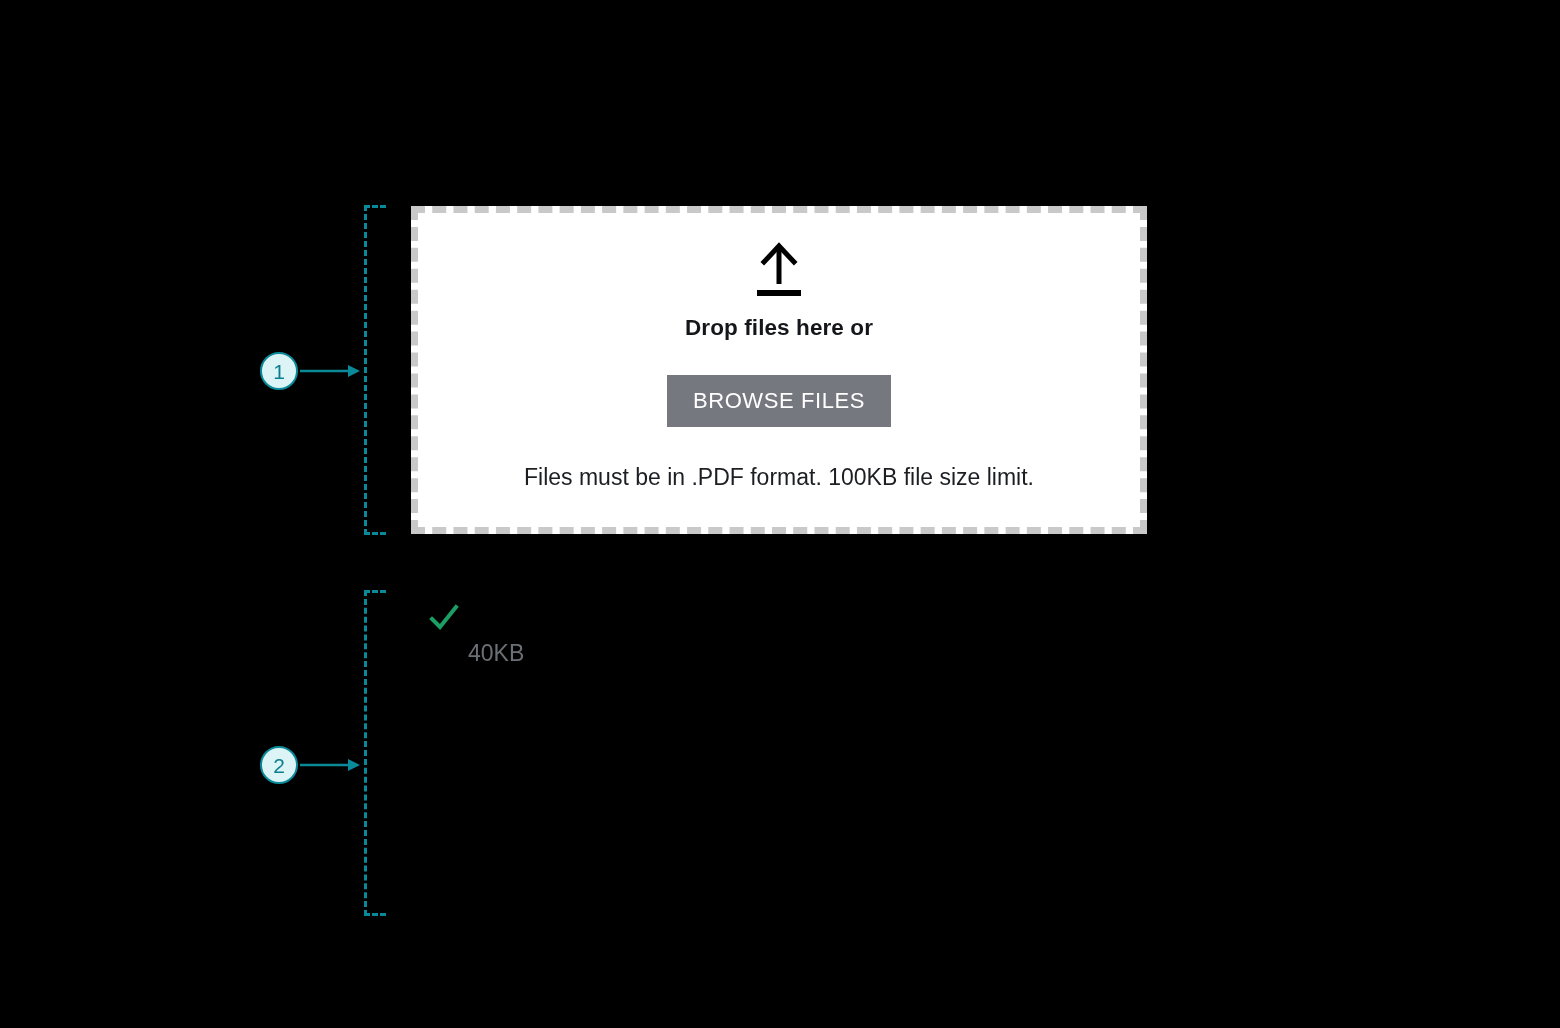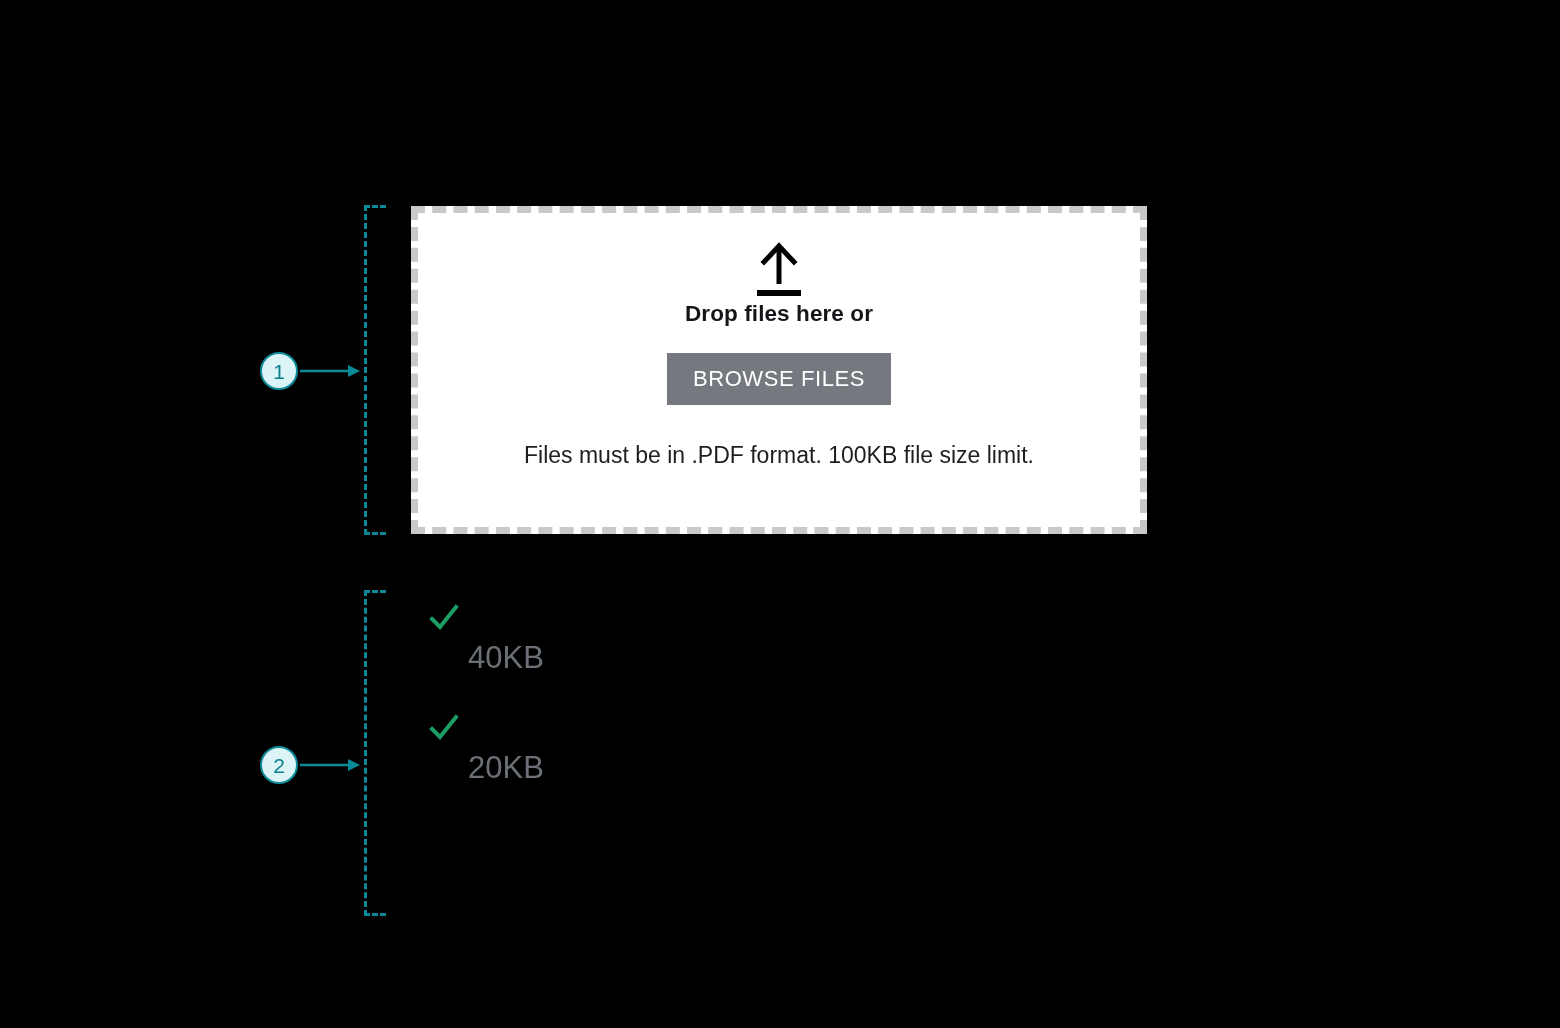--- a/index.html
+++ b/index.html
@@ -59,27 +59,28 @@
     display: flex;
     flex-direction: column;
     align-items: center;
   }
   .upload-icon {
     margin-top: 26px;
     width: 62px;
     height: 62px;
   }
   .dropzone-title {
+    margin-top: 14px;
     font-size: 22.5px;
     font-weight: bold;
     color: #14161a;
     letter-spacing: .1px;
   }
   .browse-button {
-    margin-top: 26px;
+    margin-top: 34px;
     background: #75787f;
     color: #ffffff;
     border: none;
     padding: 0 26px;
     height: 52px;
     line-height: 52px;
     font-size: 22px;
     letter-spacing: .6px;
     font-family: "Liberation Sans", sans-serif;
     cursor: pointer;
@@ -112,21 +113,21 @@
     position: absolute;
     left: 56px;
     top: 2px;
     font-size: 22px;
     color: #000000;
   }
   .file-size {
     position: absolute;
     left: 56px;
     top: 44px;
-    font-size: 31px;
+    font-size: 23px;
     color: #6b7076;
   }
   .spinner-arc {
     position: absolute;
     left: 14px;
     top: 6px;
     width: 34px;
     height: 34px;
   }
 </style>
@@ -165,22 +166,15 @@
 <div class="file-list">
 
   <div class="file-row">
     <svg class="file-status-icon" viewBox="0 0 32 32">
       <polyline points="4,17 12,25 28,5" fill="none" stroke="#1a9e63" stroke-width="4" stroke-linecap="square"></polyline>
     </svg>
     <div class="file-name"></div>
     <div class="file-size">40KB</div>
   </div>
 
-  <div class="file-row">
-    <svg class="file-status-icon" viewBox="0 0 32 32">
-      <polyline points="4,17 12,25 28,5" fill="none" stroke="#1a9e63" stroke-width="4" stroke-linecap="square"></polyline>
-    </svg>
-    <div class="file-name"></div>
-    <div class="file-size">20KB</div>
-  </div>
 
 
 </div>
 
 </body></html>

